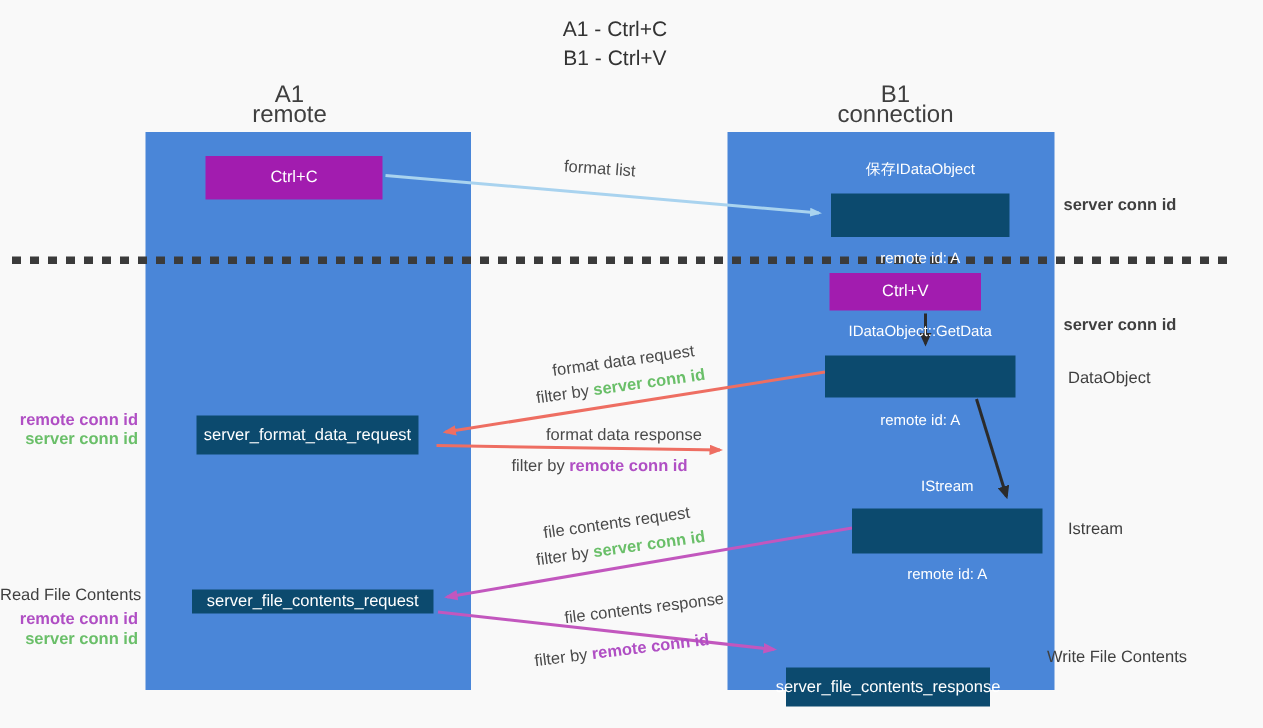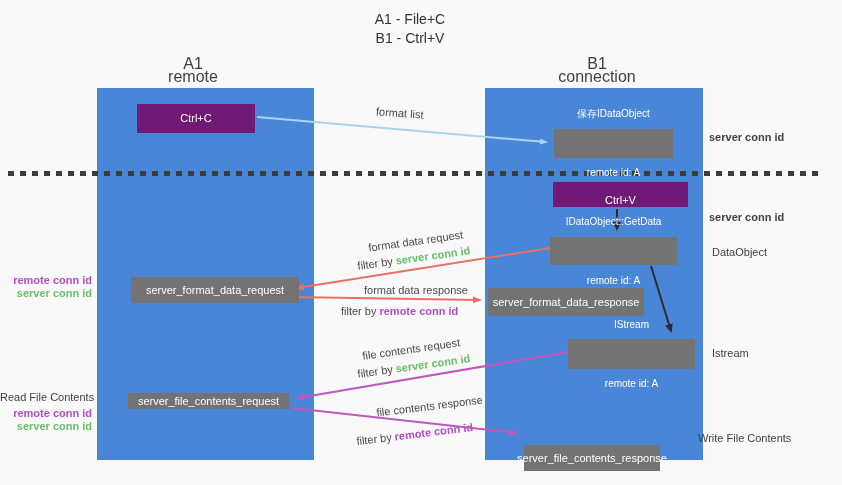--- a/index.html
+++ b/index.html
@@ -18,43 +18,43 @@
   .column.left{left:97px;width:217px;}
   .column.right{left:485px;}
 
   .dotted-line{position:absolute;left:8px;top:171px;width:816px;height:5px;z-index:2;
          background:repeating-linear-gradient(90deg,#3b3b3b 0 6px,transparent 6px 12px);}
 
   .arrows{position:absolute;left:0;top:0;z-index:3;pointer-events:none;}
 
   .box{position:absolute;z-index:4;display:flex;flex-direction:column;align-items:center;
        justify-content:center;color:#fff;font-size:11px;text-align:center;line-height:13px;}
-  .box.green{background:#701a75;}
-  .box.orange{background:#737373;gap:47px;}
+  .box.green{background:#a21caf;}
+  .box.orange{background:#0c4a6e;gap:47px;}
   .box.small{font-size:10px;line-height:12px;}
 
   .mid-label{position:absolute;z-index:4;font-size:11px;color:#4a4a4a;white-space:nowrap;}
   .rot-m8{transform:rotate(-8deg);}
   .rot-m7{transform:rotate(-7deg);}
   .rot-p4{transform:rotate(4deg);}
   .filter-label .fb{margin-right:3px;}
   .green-text{color:#6abf69;font-weight:bold;}
   .purple-text{color:#b04fc4;font-weight:bold;}
 
   .side-label{position:absolute;z-index:4;font-size:11px;white-space:nowrap;color:#3f3f3f;}
   .side-block{position:absolute;z-index:4;font-size:11px;line-height:13px;text-align:right;
               font-weight:bold;white-space:nowrap;}
 </style>
 </head>
 <body>
 
 <div class="stage">
 
   <div class="title">
-    <div>A1 - File+C</div>
+    <div>A1 - Ctrl+C</div>
     <div>B1 - Ctrl+V</div>
   </div>
 
   <div class="lifeline-header left">
     <div>A1</div>
     <div>remote</div>
   </div>
   <div class="lifeline-header right">
     <div>B1</div>
     <div>connection</div>
@@ -91,36 +91,33 @@
 
   <div class="box green" style="left:137px;top:104px;width:118px;height:29px;">
     <div>Ctrl+C</div>
   </div>
 
   <div class="box orange small" style="left:554px;top:129px;width:119px;height:29px;">
     <div>保存IDataObject</div>
     <div>remote id: A</div>
   </div>
 
-  <div class="box green" style="left:553px;top:182px;width:135px;height:25px;justify-content:flex-end;">
+  <div class="box green" style="left:553px;top:182px;width:101px;height:25px;">
     <div>Ctrl+V</div>
   </div>
 
   <div class="box orange small" style="left:550px;top:237px;width:127px;height:28px;">
     <div>IDataObject::GetData</div>
     <div>remote id: A</div>
   </div>
 
-  <div class="box orange" style="left:131px;top:277px;width:168px;height:26px;">
+  <div class="box orange" style="left:131px;top:277px;width:148px;height:26px;">
     <div>server_format_data_request</div>
   </div>
 
-  <div class="box orange" style="left:488px;top:288px;width:156px;height:28px;">
-    <div>server_format_data_response</div>
-  </div>
 
   <div class="box orange small" style="left:568px;top:339px;width:127px;height:30px;">
     <div>IStream</div>
     <div>remote id: A</div>
   </div>
 
   <div class="box orange" style="left:128px;top:393px;width:161px;height:16px;">
     <div>server_file_contents_request</div>
   </div>
 

